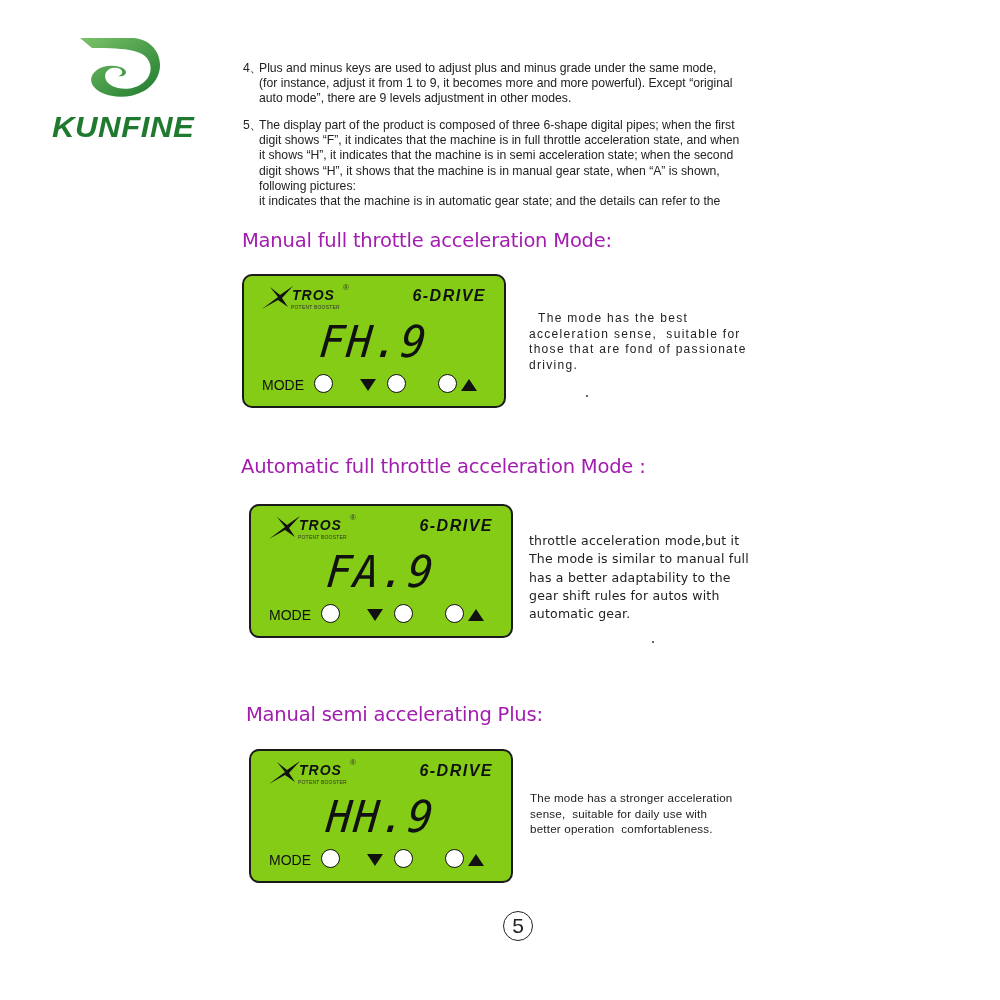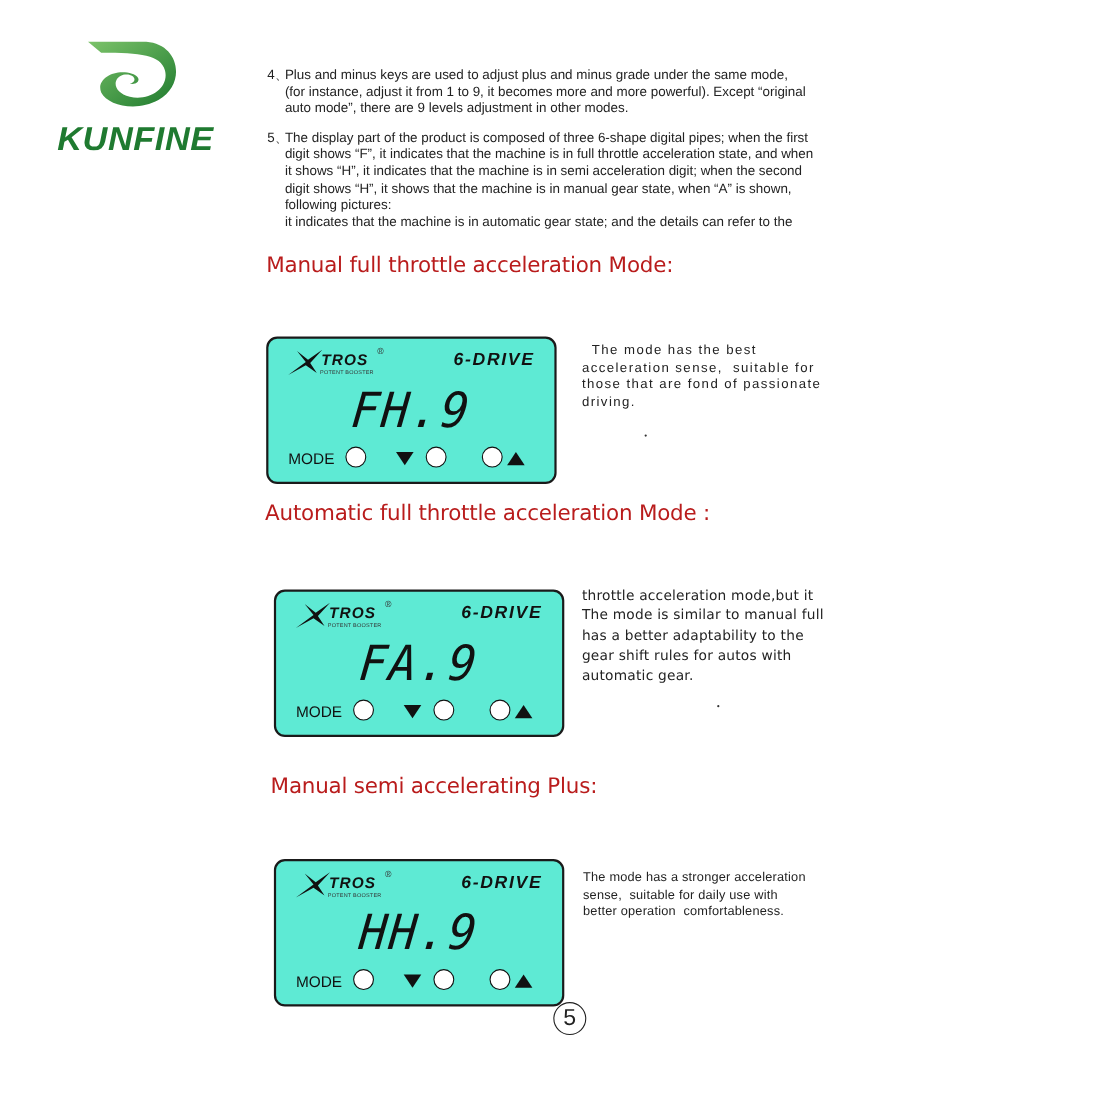--- a/index.html
+++ b/index.html
@@ -14,24 +14,24 @@
 
   .para { position: absolute; left: 243px; width: 570px; font-size: 12.2px; line-height: 15.2px;
           color: #222; }
   .para .num { position: absolute; left: 0; top: 0; }
   .para .body { padding-left: 16px; display: block; }
   .para .line { display: block; white-space: nowrap; }
   #p4 { top: 61px; }
   #p5 { top: 118px; }
 
   .heading { position: absolute; font-family: "DejaVu Sans", sans-serif; font-size: 19.5px;
-             color: #b91c1c; white-space: nowrap; letter-spacing: -0.2px; }
+             color: #a21caf; white-space: nowrap; letter-spacing: -0.2px; }
 
   .panel { position: absolute; width: 264px; height: 134px; border: 2.5px solid #1a1a1a;
-           border-radius: 10px; background: #5eead4; box-sizing: border-box; margin-top: 32px; }
+           border-radius: 10px; background: #84cc16; box-sizing: border-box; }
   .brand { position: absolute; left: 16px; top: 9px; width: 100px; height: 28px; }
   .brand-word { position: absolute; left: 32px; top: 2px; font-weight: bold; font-style: italic;
                 font-size: 14px; letter-spacing: 1px; color: #111; }
   .brand-reg { position: absolute; left: 83px; top: -2px; font-size: 8px; color: #333; }
   .brand-sub { position: absolute; left: 31px; top: 19px; font-size: 5px; color: #333;
                letter-spacing: 0.2px; white-space: nowrap; }
   .drive { position: absolute; right: 18px; top: 11px; font-weight: bold; font-style: italic;
            font-size: 16px; letter-spacing: 1.5px; color: #111; }
   .display { position: absolute; left: 0; right: 0; top: 44px; text-align: center;
              font-family: "DejaVu Sans Mono", monospace; font-style: italic; font-size: 44px;
@@ -81,21 +81,21 @@
     <span class="line">(for instance, adjust it from 1 to 9, it becomes more and more powerful). Except “original</span>
     <span class="line">auto mode”, there are 9 levels adjustment in other modes.</span>
   </span>
 </div>
 
 <div class="para" id="p5">
   <span class="num">5、</span>
   <span class="body">
     <span class="line">The display part of the product is composed of three 6-shape digital pipes; when the first</span>
     <span class="line">digit shows “F”, it indicates that the machine is in full throttle acceleration state, and  when</span>
-    <span class="line">it shows “H”, it indicates that the machine is in semi acceleration digit; when the second</span>
+    <span class="line">it shows “H”, it indicates that the machine is in semi acceleration state; when the second</span>
     <span class="line">digit shows “H”, it shows that the machine is in manual gear state, when “A” is shown,</span>
     <span class="line">following pictures:</span>
     <span class="line">it indicates that the machine is in automatic gear state; and the details can refer to the</span>
   </span>
 </div>
 
 <div class="heading" style="left:242px; top:229px;">Manual full throttle acceleration Mode:</div>
 <div class="panel" style="left:242px; top:274px;">
   <div class="brand">
     <svg width="34" height="26" viewBox="0 0 34 26" style="position:absolute;left:0;top:0">

